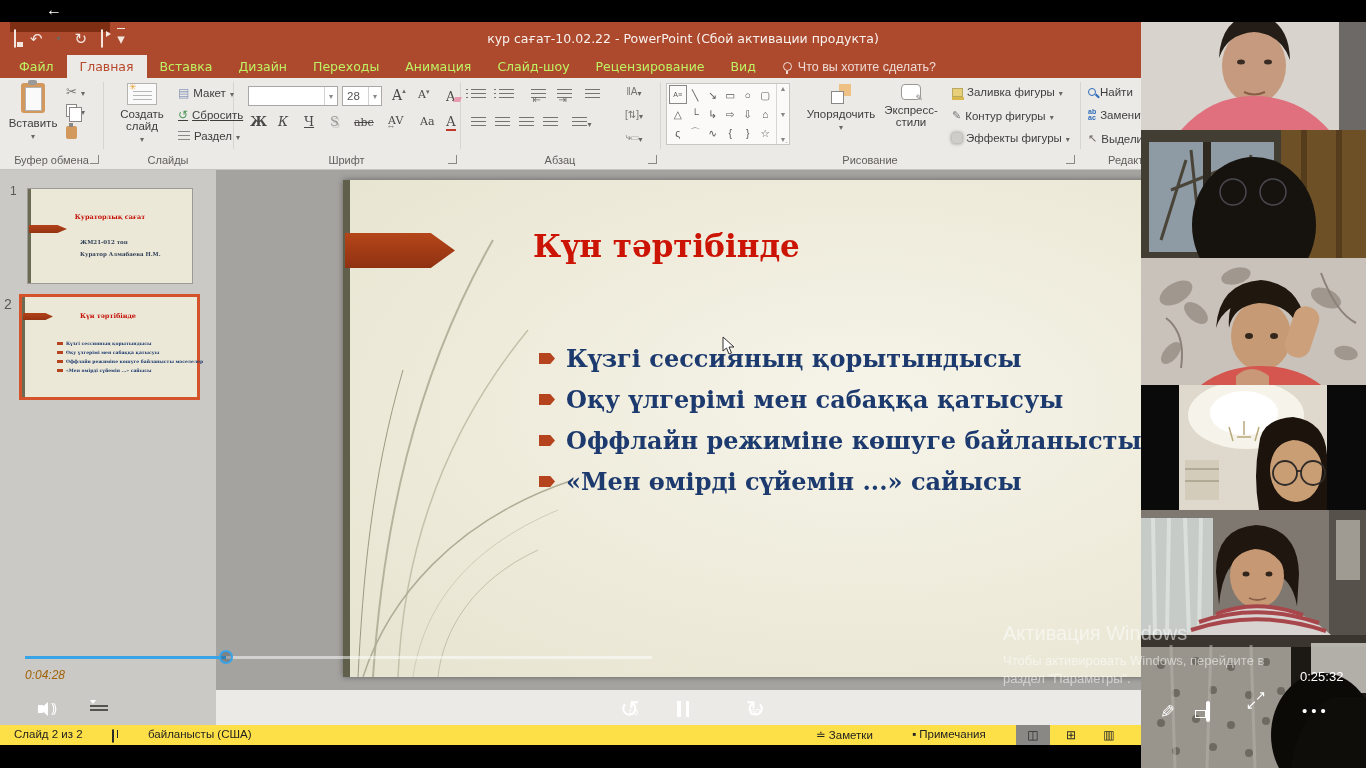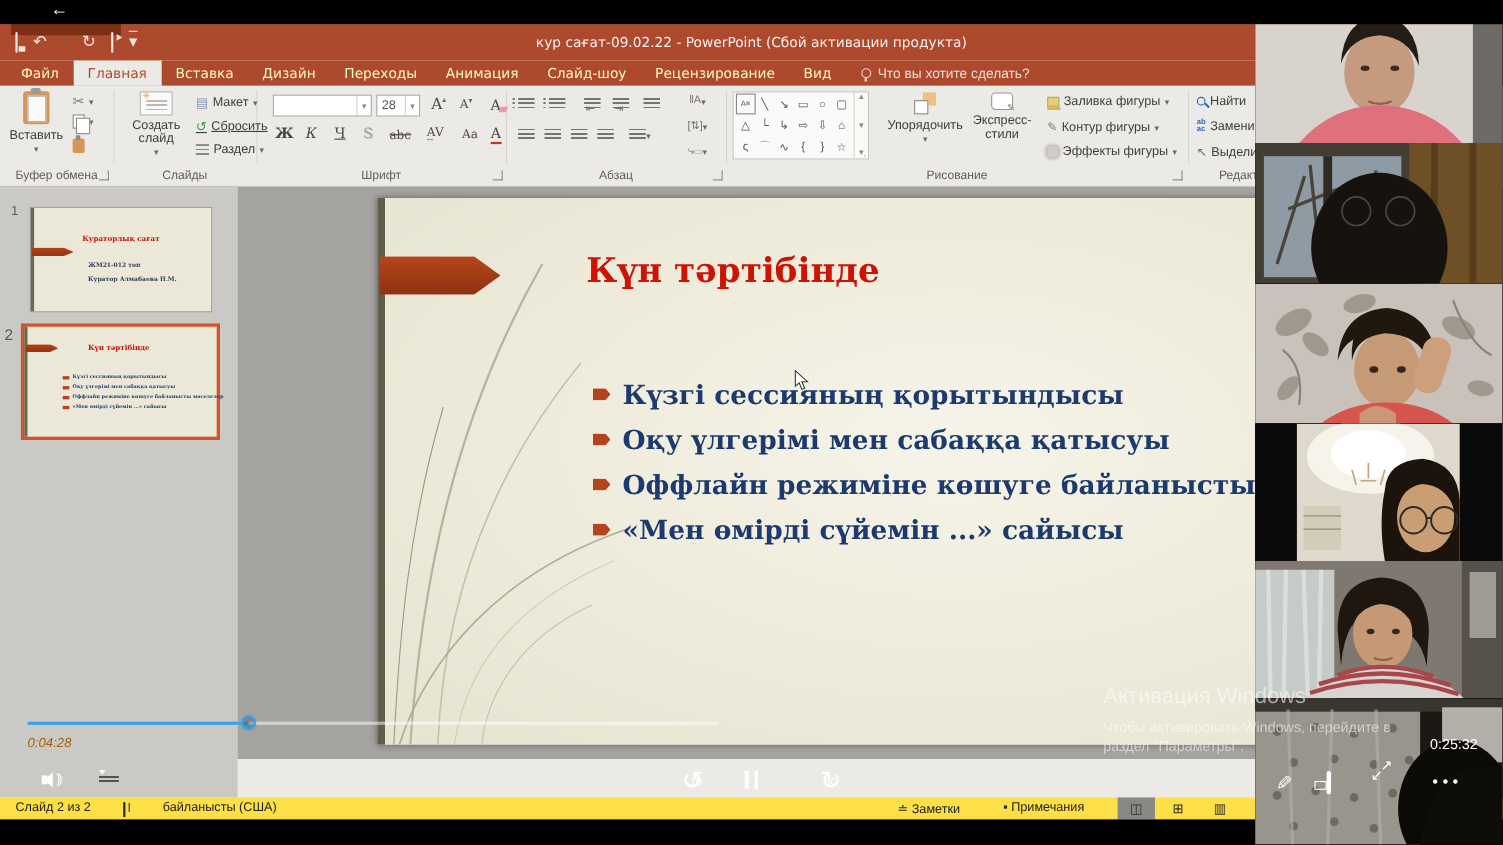--- a/index.html
+++ b/index.html
@@ -29,21 +29,21 @@
   .g-redo::before{content:"↻";}
   .g-present{width:15px;height:11px;border:1.5px solid #f3e6df;border-radius:1px;position:relative;}
   .g-present::after{content:"";position:absolute;left:4px;top:1px;border-left:5px solid #f3e6df;
                     border-top:3px solid transparent;border-bottom:3px solid transparent;}
   .g-qatmore{font-size:10px;}
   .g-qatmore::before{content:"▾";border-top:1.5px solid #f3e6df;padding-top:1px;}
 
   
   .tabsrow{position:absolute;left:0;top:33px;width:100%;height:23px;background:#ad4a2d;
            display:flex;align-items:stretch;padding-left:6px;}
-  .rtab{padding:4px 13px 0;font-size:12.5px;color:#fef9c3;cursor:pointer;white-space:nowrap;
+  .rtab{padding:4px 13px 0;font-size:12.5px;color:#bef264;cursor:pointer;white-space:nowrap;
         font-family:"DejaVu Sans",sans-serif;}
   .rtab.active{background:#eceae7;color:#b7472a;}
   .tellme{display:flex;align-items:center;gap:6px;margin-left:14px;color:rgba(255,255,255,.8);
           font-size:12.5px;cursor:pointer;}
   .g-bulb{width:9px;height:9px;border:1.5px solid rgba(255,255,255,.8);border-radius:50%;position:relative;}
   .g-bulb::after{content:"";position:absolute;left:2px;top:8px;width:2px;height:3px;background:rgba(255,255,255,.8);}
 
   
   .ribbon{position:absolute;left:0;top:56px;width:100%;height:92px;background:#eceae7;
           border-bottom:1px solid #c6c4c1;color:#3f3e3d;}
@@ -221,21 +221,21 @@
     <div class="titlebar">
       <div class="qat-dark"></div>
       <div class="qat">
         <span class="qbtn"><span class="g-save"></span></span>
         <span class="qbtn g-undo"></span>
         <span class="qbtn chev" style="font-size:8px;"></span>
         <span class="qbtn g-redo"></span>
         <span class="qbtn"><span class="g-present"></span></span>
         <span class="qbtn g-qatmore"></span>
       </div>
-      <div class="title-text">кур сағат-09.02.22 - PowerPoint (Сбой активации продукта)</div>
+      <div class="title-text">кур сағат-10.02.22 - PowerPoint (Сбой активации продукта)</div>
     </div>
 
     <div class="tabsrow">
       <span class="rtab">Файл</span>
       <span class="rtab active">Главная</span>
       <span class="rtab">Вставка</span>
       <span class="rtab">Дизайн</span>
       <span class="rtab">Переходы</span>
       <span class="rtab">Анимация</span>
       <span class="rtab">Слайд-шоу</span>

